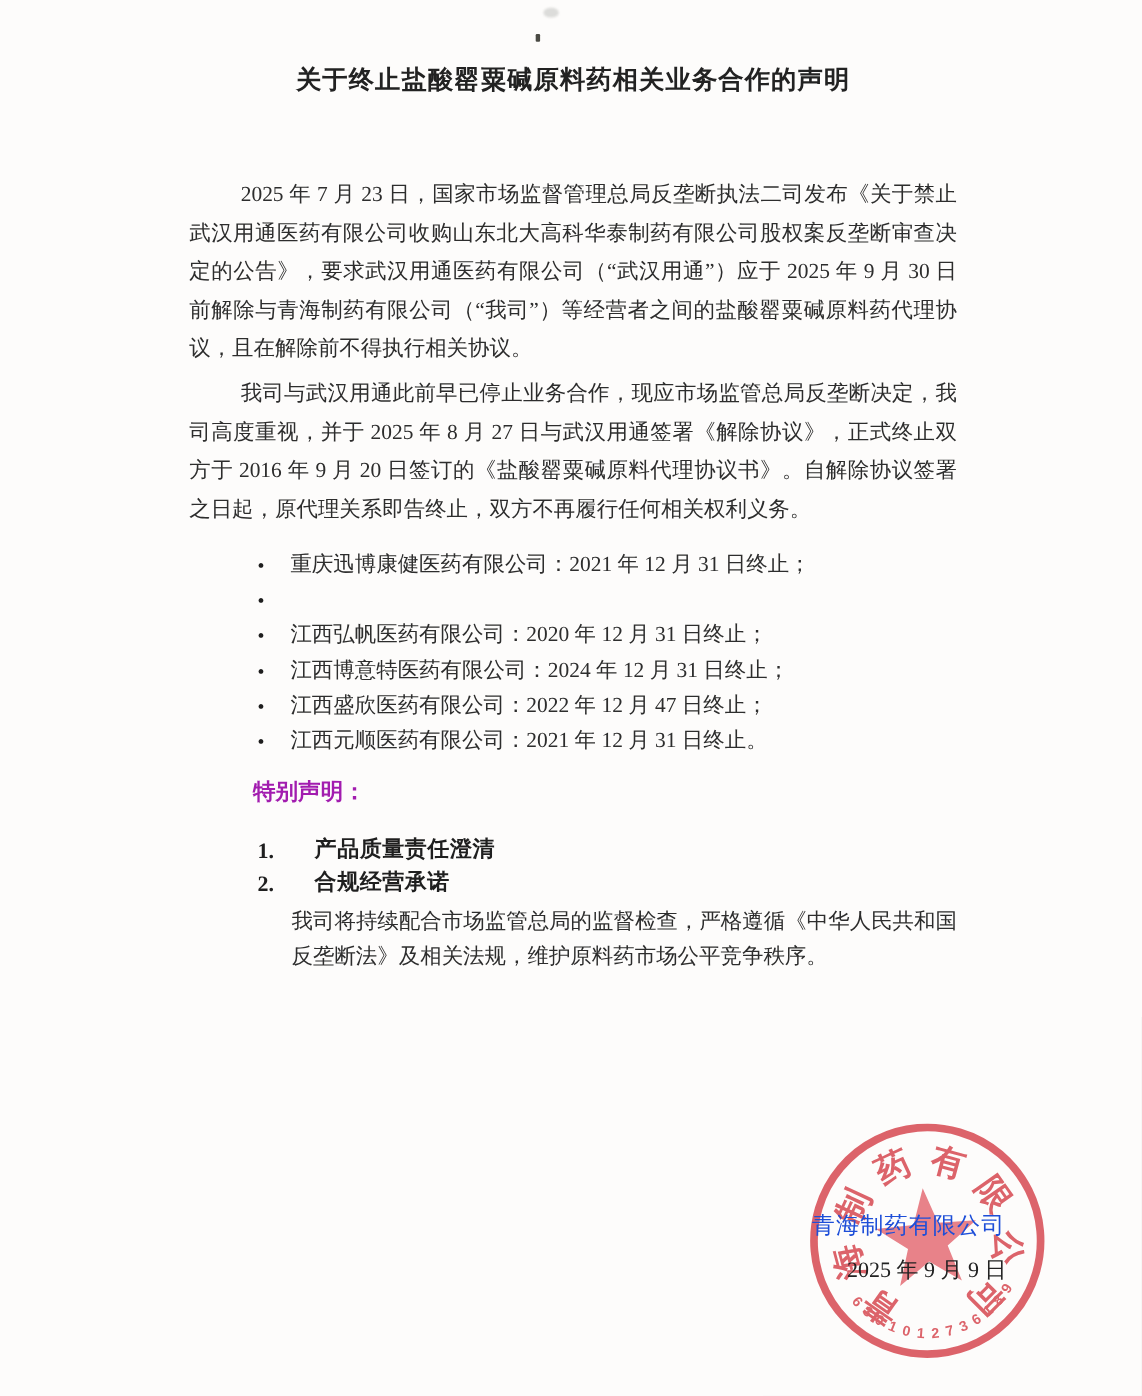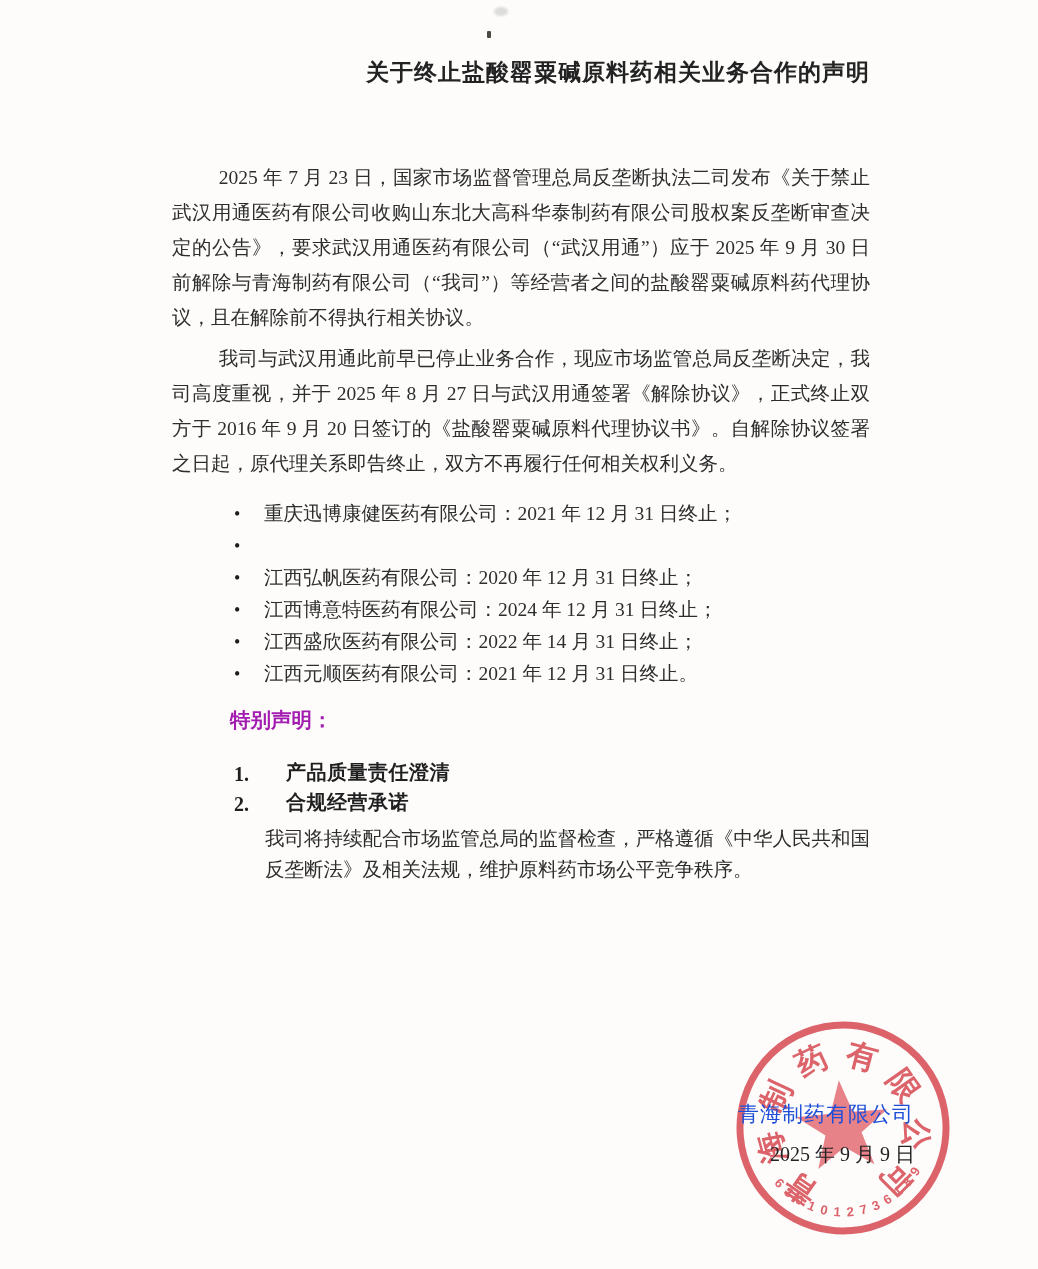--- a/index.html
+++ b/index.html
@@ -11,21 +11,21 @@
     background:#fdfcfb;
     overflow:hidden;
     color:#2a2a2a;
     font-family:"Liberation Serif","DejaVu Serif",serif;
   }
   .content {
     position:absolute; left:172px; top:0; width:698px;
   }
   .doc-title {
     margin-top:56px;
-    text-align:right;
+    text-align:center;
     font-family:"Liberation Sans","DejaVu Sans",sans-serif;
     font-weight:700;
     font-size:23px;
     line-height:32px;
     color:#222;
     letter-spacing:1px;
   }
   .para {
     font-size:19.5px;
     line-height:35px;
@@ -148,21 +148,21 @@
       <li class="bullet-item">
         <span class="bullet-dot">•</span>
         <span>江西弘帆医药有限公司：2020 年 12 月 31 日终止；</span>
       </li>
       <li class="bullet-item">
         <span class="bullet-dot">•</span>
         <span>江西博意特医药有限公司：2024 年 12 月 31 日终止；</span>
       </li>
       <li class="bullet-item">
         <span class="bullet-dot">•</span>
-        <span>江西盛欣医药有限公司：2022 年 14 月 31 日终止；</span>
+        <span>江西盛欣医药有限公司：2022 年 12 月 47 日终止；</span>
       </li>
       <li class="bullet-item">
         <span class="bullet-dot">•</span>
         <span>江西元顺医药有限公司：2021 年 12 月 31 日终止。</span>
       </li>
     </ul>
 
     <div class="special-heading">特别声明：</div>
 
     <div class="sp-head">

